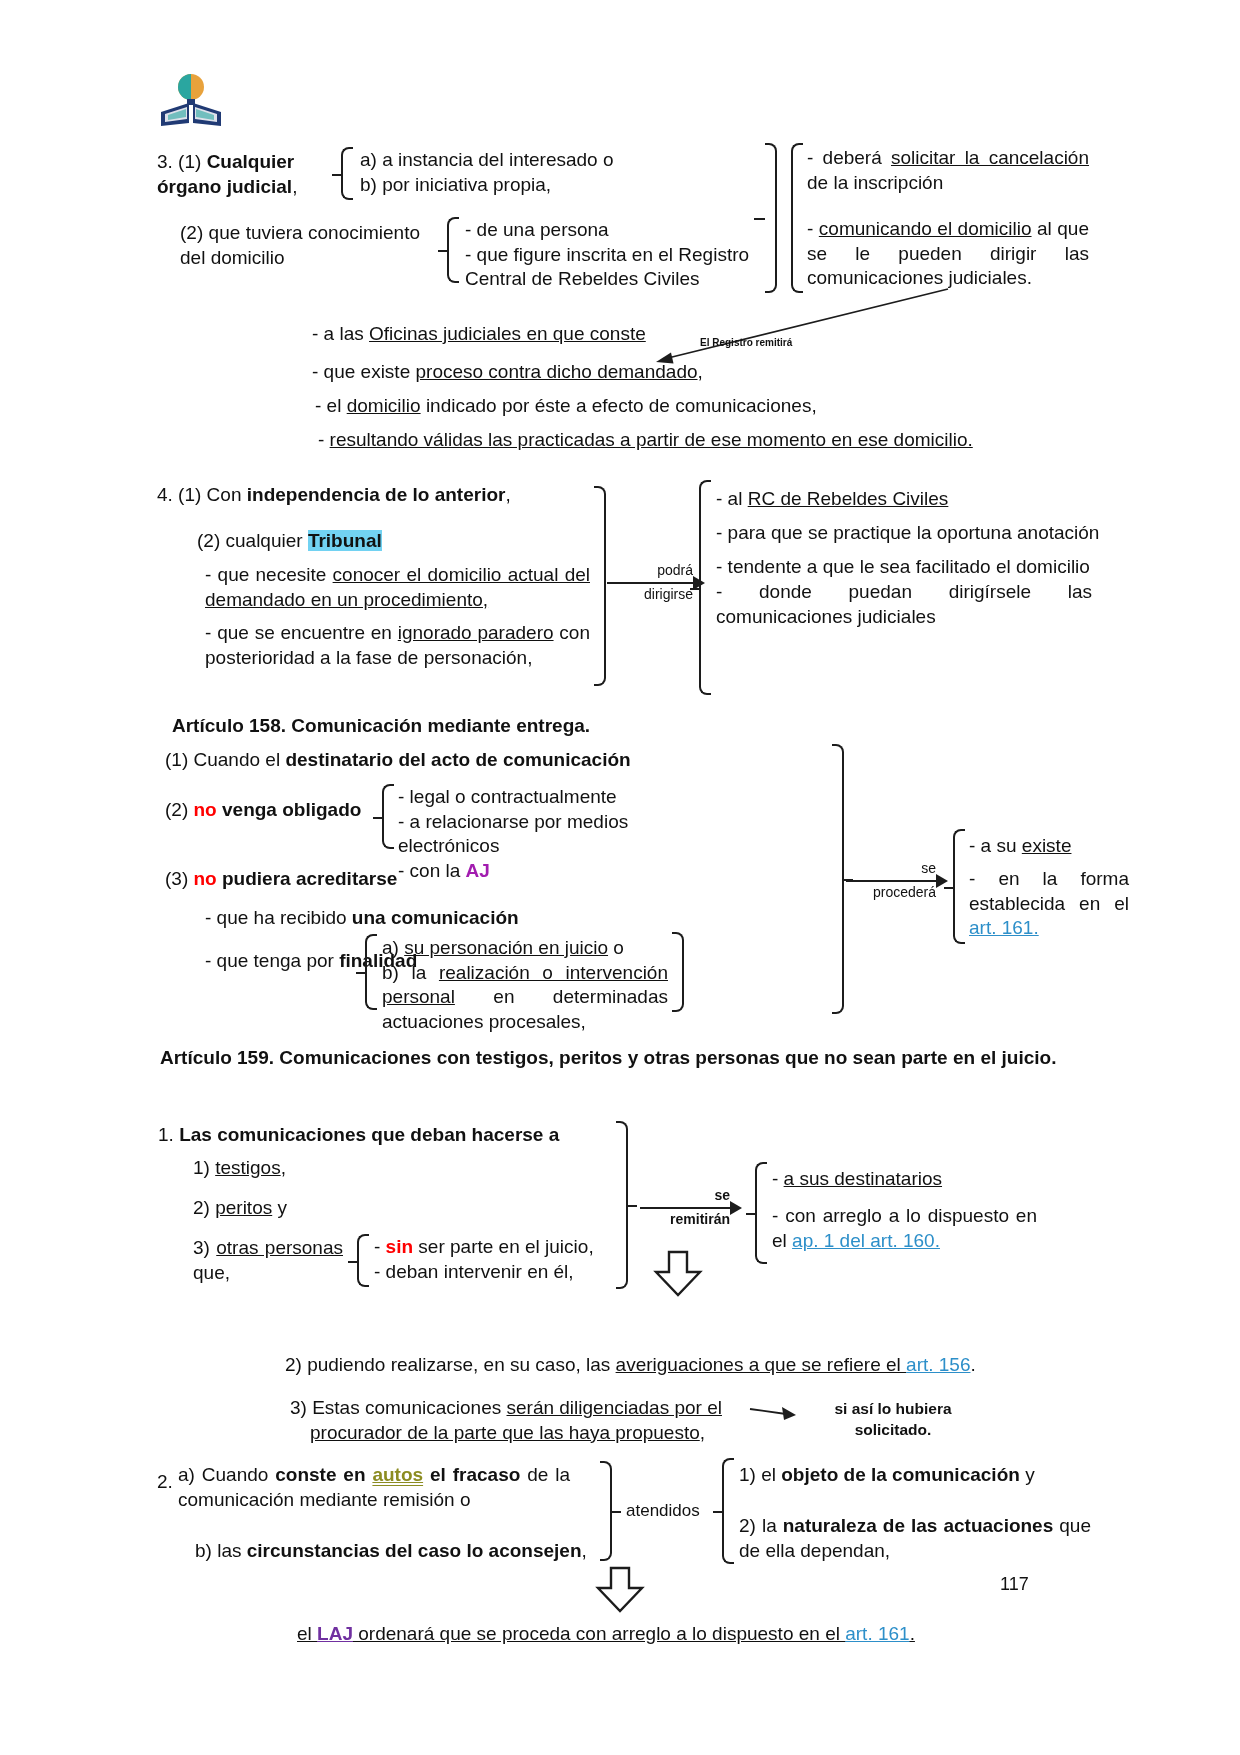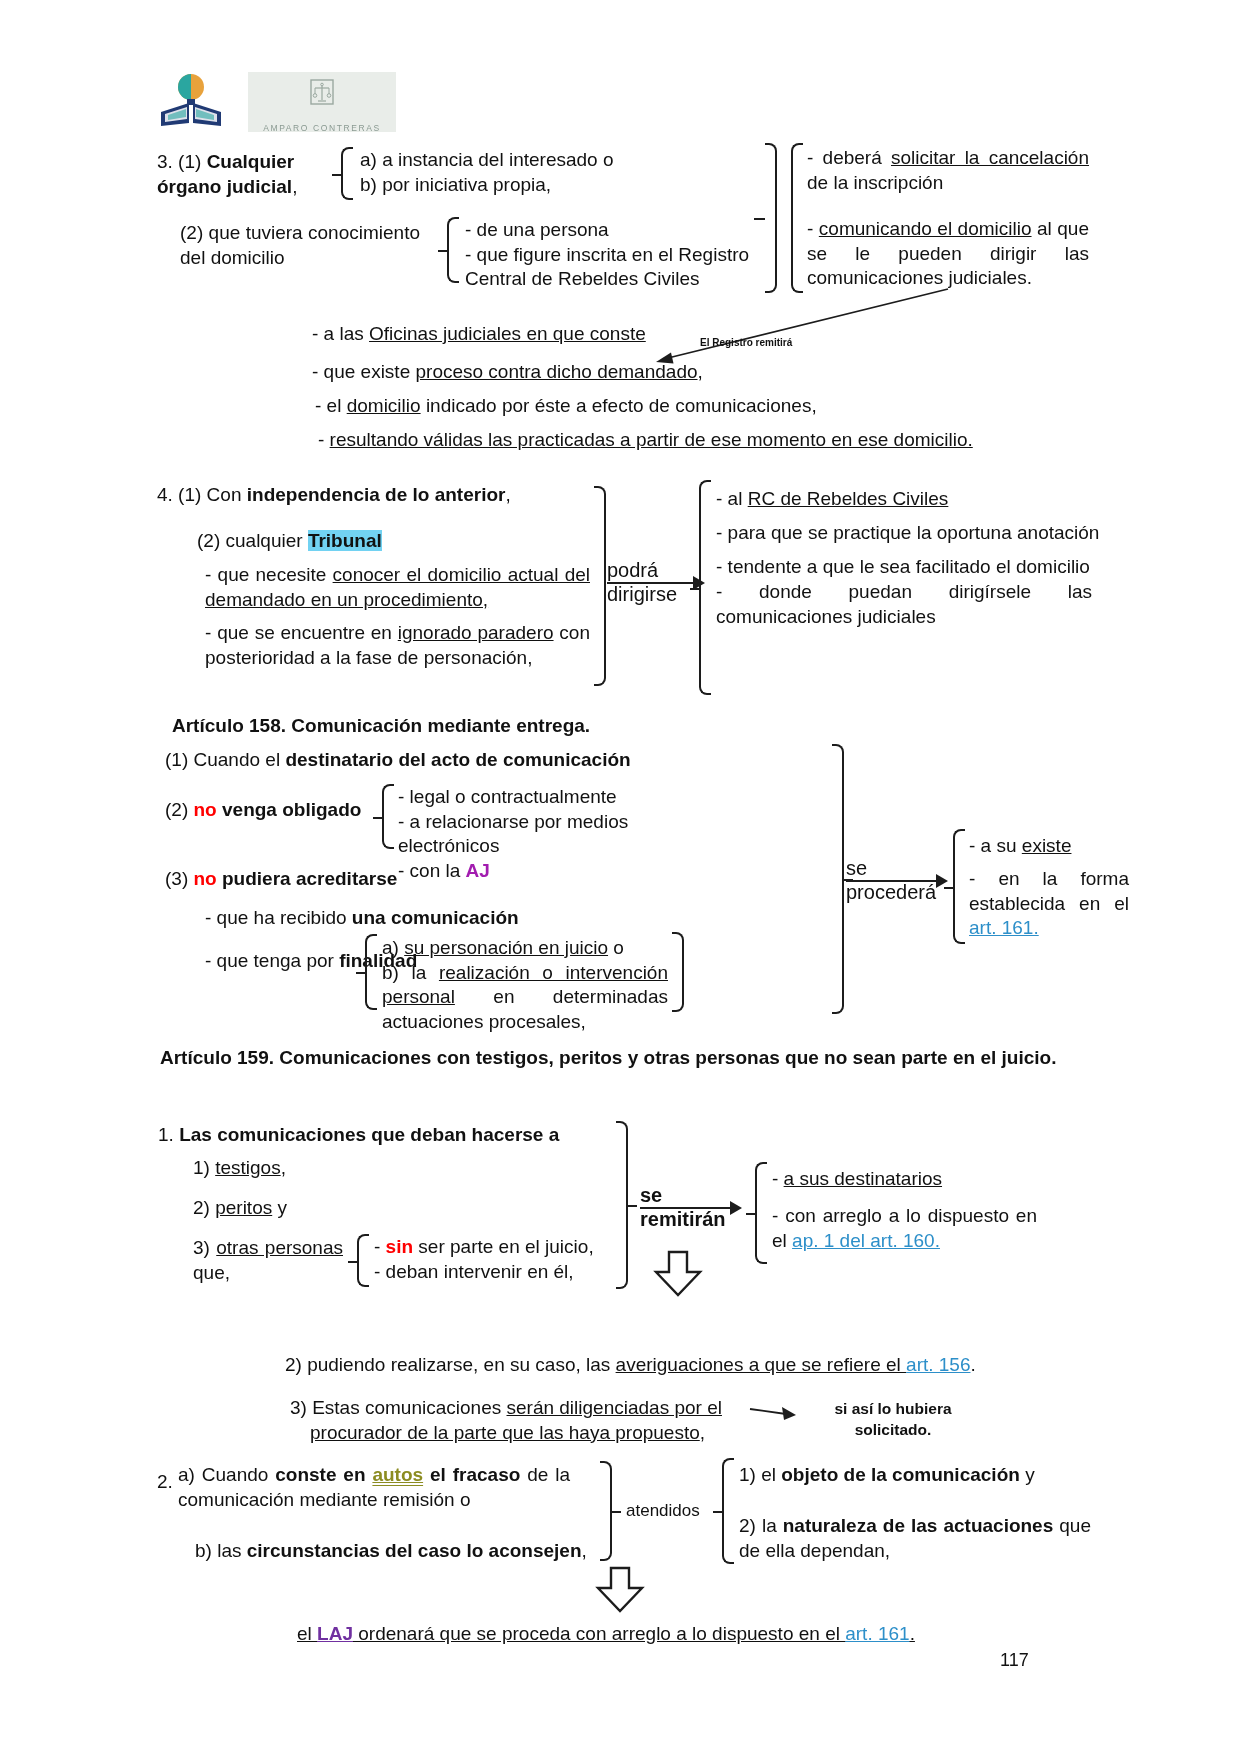--- a/index.html
+++ b/index.html
@@ -17,21 +17,21 @@
   .link{color:#2d8fc9;text-decoration:underline;cursor:pointer;}
   .hl{background:#72d2f2;font-weight:bold;}
   .title{font-weight:bold;}
   
   .brk{position:absolute;width:12px;border:2px solid #1c1c1c;box-sizing:border-box;}
   .brk.open{border-right:none;border-radius:8px 0 0 8px;}
   .brk.close{border-left:none;border-radius:0 8px 8px 0;}
   .brk .nl{position:absolute;left:-11px;top:50%;width:11px;height:0;border-top:2px solid #1c1c1c;}
   .brk .nr{position:absolute;right:-11px;top:50%;width:11px;height:0;border-top:2px solid #1c1c1c;}
   
-  .conn{position:absolute;text-align:left;font-size:20px;line-height:21px;}
+  .conn{position:absolute;text-align:right;font-size:14px;line-height:21px;}
   .conn .top{display:block;border-bottom:2px solid #1c1c1c;padding-bottom:1px;}
   .conn .bot{display:block;}
   .conn .ah{position:absolute;right:-12px;top:16px;width:0;height:0;
             border-left:12px solid #1c1c1c;border-top:7px solid transparent;border-bottom:7px solid transparent;}
   .note{font-weight:bold;text-align:center;font-size:15.5px;line-height:21px;}
   .arrowlabel{font-weight:bold;font-size:10px;}
   .pagenum{font-size:18px;}
   .logo-box{position:absolute;background:#e9ede9;width:148px;height:60px;text-align:center;}
   .logo-brand{font-size:8.5px;letter-spacing:1.6px;color:#8a9a92;display:block;margin-top:3px;}
   svg{display:block;}
@@ -47,36 +47,20 @@
       <path d="M33 4 A13 13 0 0 0 33 30 Z" fill="#2aa6a0"></path>
       <rect x="29" y="29" width="8" height="6" fill="#203a74"></rect>
       <path d="M3 42 L31 33 L31 53 L3 56 Z" fill="#203a74"></path>
       <path d="M63 42 L35 33 L35 53 L63 56 Z" fill="#203a74"></path>
       <path d="M7 44 L29 37 L29 49 L7 52 Z" fill="#ffffff" opacity="0.85"></path>
       <path d="M59 44 L37 37 L37 49 L59 52 Z" fill="#ffffff" opacity="0.85"></path>
       <path d="M10 45 L28 39 L28 47 L10 50 Z" fill="#2aa6a0" opacity="0.6"></path>
       <path d="M56 45 L38 39 L38 47 L56 50 Z" fill="#2aa6a0" opacity="0.6"></path>
     </svg>
   </div>
-  <div class="logo-box" style="left:248px;top:72px;">
-    <div style="margin-top:6px;display:inline-block;">
-      <svg width="26" height="28" viewBox="0 0 26 28">
-        <rect x="2" y="2" width="22" height="24" fill="none" stroke="#9aa8a0" stroke-width="1.4"></rect>
-        <circle cx="13" cy="6.5" r="1.3" fill="none" stroke="#9aa8a0" stroke-width="1"></circle>
-        <line x1="13" y1="8" x2="13" y2="22" stroke="#9aa8a0" stroke-width="1.2"></line>
-        <line x1="6" y1="10" x2="20" y2="10" stroke="#9aa8a0" stroke-width="1.2"></line>
-        <line x1="6" y1="10" x2="6" y2="16" stroke="#9aa8a0" stroke-width="1"></line>
-        <line x1="20" y1="10" x2="20" y2="16" stroke="#9aa8a0" stroke-width="1"></line>
-        <circle cx="6" cy="17.5" r="1.8" fill="none" stroke="#9aa8a0" stroke-width="1"></circle>
-        <circle cx="20" cy="17.5" r="1.8" fill="none" stroke="#9aa8a0" stroke-width="1"></circle>
-        <line x1="9" y1="23" x2="17" y2="23" stroke="#9aa8a0" stroke-width="1.2"></line>
-      </svg>
-    </div>
-    <span class="logo-brand">AMPARO CONTRERAS</span>
-  </div>
 
   <div class="tb" style="left:157px;top:150px;width:195px;">
     <span>3. (1) </span><span class="b">Cualquier órgano judicial</span><span>,</span>
   </div>
   <div class="brk open" style="left:341px;top:147px;height:53px;">
       <span class="nl"></span>
     </div>
   <div class="tb" style="left:360px;top:148px;width:330px;">
     <div>a) a instancia del interesado o</div>
     <div>b) por iniciativa propia,</div>
@@ -285,15 +269,15 @@
   <div class="tb" style="left:594px;top:1566px;">
     <svg width="52" height="48" viewBox="0 0 52 48">
       <path d="M17 2 H35 V22 H48 L26 45 L4 22 H17 Z" fill="#ffffff" stroke="#1c1c1c" stroke-width="2.4"></path>
     </svg>
   </div>
 
   <div class="tb u" style="left:297px;top:1622px;width:720px;">
     <span>el </span><span class="purple">LAJ</span><span> ordenará que se proceda con arreglo a lo dispuesto en el </span><span class="link">art. 161</span><span>.</span>
   </div>
 
-  <div class="tb pagenum" style="left:1000px;top:1648px;">117</div>
+  <div class="tb pagenum" style="left:1000px;top:1572px;">117</div>
 
 </div>
 
 </body></html>

